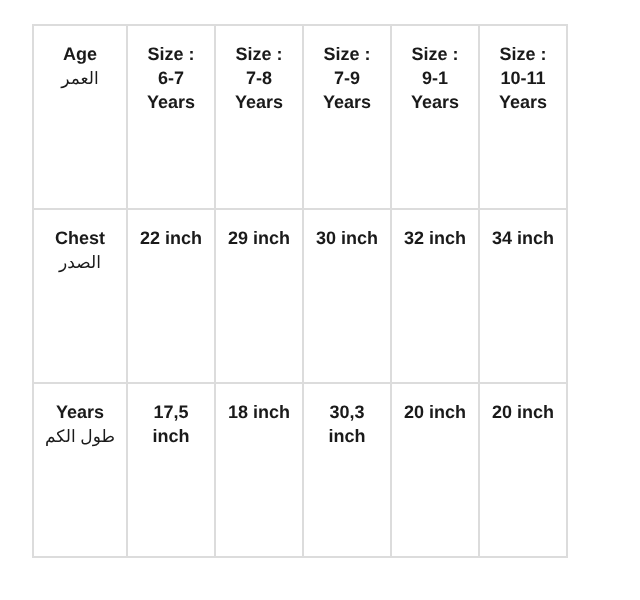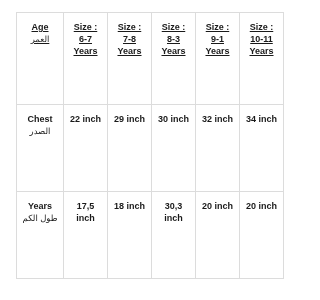--- a/index.html
+++ b/index.html
@@ -31,21 +31,21 @@
     text-align: center;
     vertical-align: top;
     padding: 8px 2px 2px 2px;
     font-size: 9px;
     line-height: 12px;
     color: #1a1a1a;
     word-wrap: break-word;
   }
   col.c-label { width: 47px; }
   col.c-size  { width: 44px; }
-  tr.r-head td { height: 56px; text-decoration: underline; }
+  tr.r-head td { height: 56px; }
   tr.r-body td { height: 52px; }
   td.label-cell {
     font-weight: bold;
     font-size: 8.5px;
   }
   td.head-cell {
     font-weight: bold;
   }
   .en {
     display: block;
@@ -90,21 +90,21 @@
           <span class="en">6-7</span>
           <span class="en">Years</span>
         </td>
         <td class="head-cell">
           <span class="en">Size :</span>
           <span class="en">7-8</span>
           <span class="en">Years</span>
         </td>
         <td class="head-cell">
           <span class="en">Size :</span>
-          <span class="en">8-3</span>
+          <span class="en">7-9</span>
           <span class="en">Years</span>
         </td>
         <td class="head-cell">
           <span class="en">Size :</span>
           <span class="en">9-1</span>
           <span class="en">Years</span>
         </td>
         <td class="head-cell">
           <span class="en">Size :</span>
           <span class="en">10-11</span>

